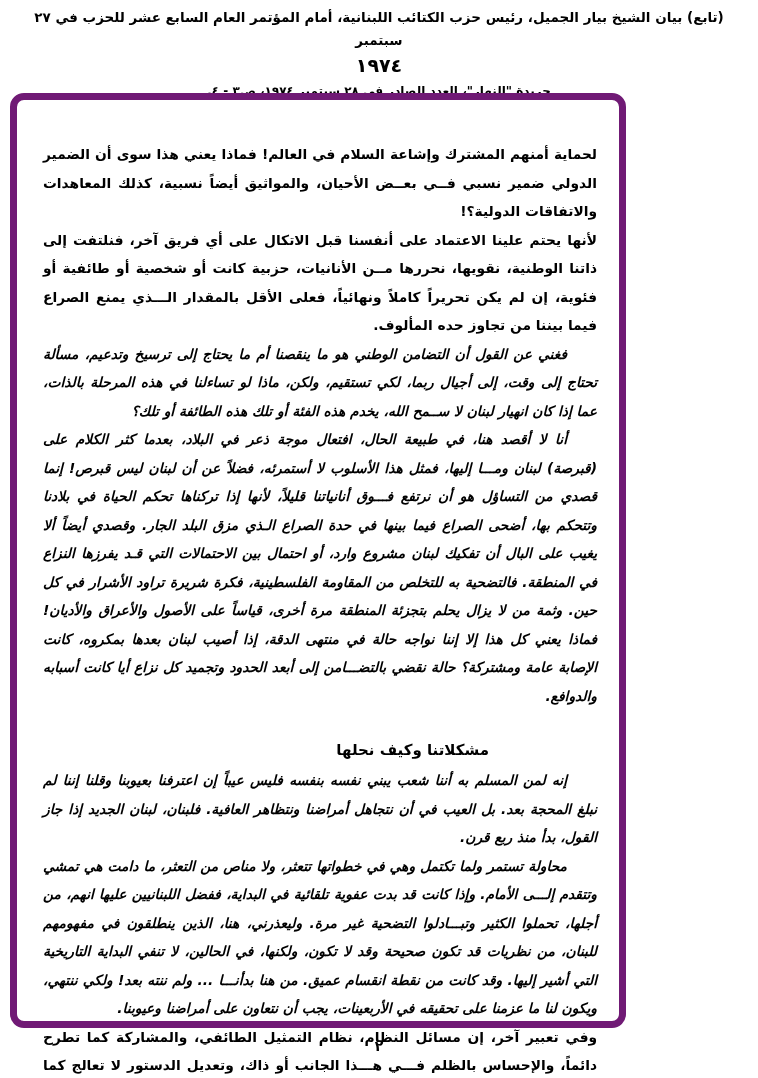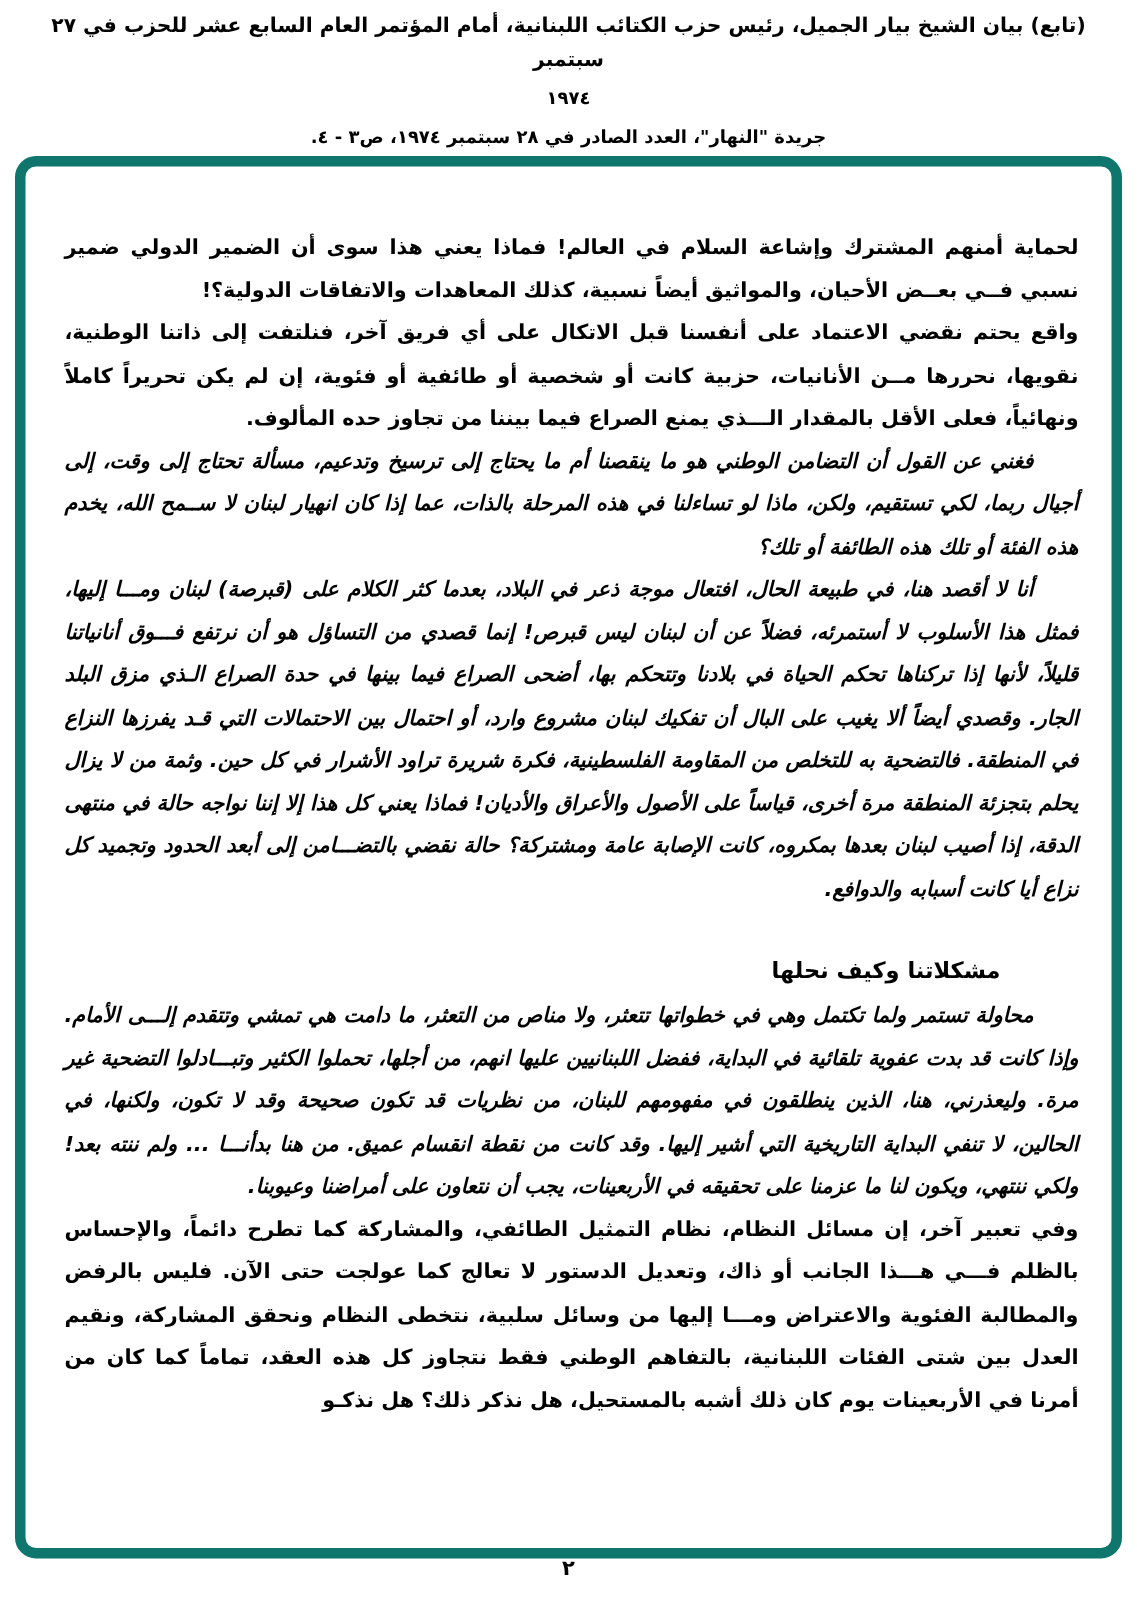--- a/index.html
+++ b/index.html
@@ -24,36 +24,36 @@
     direction: rtl;
     text-align: center;
     font-weight: bold;
   }
   .h-line1 {
     font-size: 13.5px;
     line-height: 23px;
     padding: 0 30px;
   }
   .h-line2 {
-    font-size: 12px;
+    font-size: 19px;
     line-height: 27px;
     letter-spacing: 1px;
   }
   .h-line3 {
     font-size: 12px;
     line-height: 24px;
   }
   .frame {
     position: absolute;
-    top: 104px;
+    top: 93px;
     left: 10px;
-    width: 738px;
+    width: 616px;
     height: 935px;
     box-sizing: border-box;
-    border: 7px solid #0f766e;
+    border: 7px solid #701a75;
     border-radius: 14px;
     background: #ffffff;
   }
   .content {
     padding: 40px 22px 0 26px;
     direction: rtl;
     text-align: justify;
     text-align-last: right;
     font-size: 13.8px;
     font-weight: bold;
@@ -61,21 +61,21 @@
     color: #000000;
   }
   .content p {
     margin: 0;
   }
   .indent { text-indent: 30px; font-style: italic; }
   .noindent { text-indent: 0; }
   .section-heading {
     font-size: 15px;
     font-weight: bold;
-    margin: 27px 52px 3px 0;
+    margin: 27px 108px 3px 0;
     line-height: 26px;
   }
   .page-number {
     position: absolute;
     bottom: 24px;
     left: 0;
     right: 0;
     text-align: center;
     font-weight: bold;
     font-size: 14px;
@@ -88,26 +88,27 @@
 
   <div class="header">
     <div class="h-line1">(تابع) بيان الشيخ بيار الجميل، رئيس حزب الكتائب اللبنانية، أمام المؤتمر العام السابع عشر للحزب في ٢٧ سبتمبر</div>
     <div class="h-line2">١٩٧٤</div>
     <div class="h-line3">جريدة "النهار"، العدد الصادر في ٢٨ سبتمبر ١٩٧٤، ص٣ - ٤.</div>
   </div>
 
   <div class="frame">
     <div class="content">
       <p class="noindent">لحماية أمنهم المشترك وإشاعة السلام في العالم! فماذا يعني هذا سوى أن الضمير الدولي ضمير نسبي فــي بعــض الأحيان، والمواثيق أيضاً نسبية، كذلك المعاهدات والاتفاقات الدولية؟!</p>
-      <p class="noindent">واقع يحتم نقضي الاعتماد على أنفسنا قبل الاتكال على أي فريق آخر، فنلتفت إلى ذاتنا الوطنية، نقويها، نحررها مــن الأنانيات، حزبية كانت أو شخصية أو طائفية أو فئوية، إن لم يكن تحريراً كاملاً ونهائياً، فعلى الأقل بالمقدار الـــذي يمنع الصراع فيما بيننا من تجاوز حده المألوف.</p>
+      <p class="noindent">لأنها يحتم علينا الاعتماد على أنفسنا قبل الاتكال على أي فريق آخر، فنلتفت إلى ذاتنا الوطنية، نقويها، نحررها مــن الأنانيات، حزبية كانت أو شخصية أو طائفية أو فئوية، إن لم يكن تحريراً كاملاً ونهائياً، فعلى الأقل بالمقدار الـــذي يمنع الصراع فيما بيننا من تجاوز حده المألوف.</p>
       <p class="indent">فغني عن القول أن التضامن الوطني هو ما ينقصنا أم ما يحتاج إلى ترسيخ وتدعيم، مسألة تحتاج إلى وقت، إلى أجيال ربما، لكي تستقيم، ولكن، ماذا لو تساءلنا في هذه المرحلة بالذات، عما إذا كان انهيار لبنان لا ســمح الله، يخدم هذه الفئة أو تلك هذه الطائفة أو تلك؟</p>
       <p class="indent">أنا لا أقصد هنا، في طبيعة الحال، افتعال موجة ذعر في البلاد، بعدما كثر الكلام على (قبرصة) لبنان ومـــا إليها، فمثل هذا الأسلوب لا أستمرئه، فضلاً عن أن لبنان ليس قبرص! إنما قصدي من التساؤل هو أن نرتفع فـــوق أنانياتنا قليلاً، لأنها إذا تركناها تحكم الحياة في بلادنا وتتحكم بها، أضحى الصراع فيما بينها في حدة الصراع الـذي مزق البلد الجار. وقصدي أيضاً ألا يغيب على البال أن تفكيك لبنان مشروع وارد، أو احتمال بين الاحتمالات التي قـد يفرزها النزاع في المنطقة. فالتضحية به للتخلص من المقاومة الفلسطينية، فكرة شريرة تراود الأشرار في كل حين. وثمة من لا يزال يحلم بتجزئة المنطقة مرة أخرى، قياساً على الأصول والأعراق والأديان! فماذا يعني كل هذا إلا إننا نواجه حالة في منتهى الدقة، إذا أصيب لبنان بعدها بمكروه، كانت الإصابة عامة ومشتركة؟ حالة نقضي بالتضـــامن إلى أبعد الحدود وتجميد كل نزاع أيا كانت أسبابه والدوافع.</p>
 
       <h2 class="section-heading">مشكلاتنا وكيف نحلها</h2>
 
+      <p class="indent">إنه لمن المسلم به أننا شعب يبني نفسه بنفسه فليس عيباً إن اعترفنا بعيوبنا وقلنا إننا لم نبلغ المحجة بعد. بل العيب في أن نتجاهل أمراضنا ونتظاهر العافية. فلبنان، لبنان الجديد إذا جاز القول، بدأ منذ ربع قرن.</p>
       <p class="indent">محاولة تستمر ولما تكتمل وهي في خطواتها تتعثر، ولا مناص من التعثر، ما دامت هي تمشي وتتقدم إلـــى الأمام. وإذا كانت قد بدت عفوية تلقائية في البداية، ففضل اللبنانيين عليها انهم، من أجلها، تحملوا الكثير وتبـــادلوا التضحية غير مرة. وليعذرني، هنا، الذين ينطلقون في مفهومهم للبنان، من نظريات قد تكون صحيحة وقد لا تكون، ولكنها، في الحالين، لا تنفي البداية التاريخية التي أشير إليها. وقد كانت من نقطة انقسام عميق. من هنا بدأنـــا ... ولم ننته بعد! ولكي ننتهي، ويكون لنا ما عزمنا على تحقيقه في الأربعينات، يجب أن نتعاون على أمراضنا وعيوبنا.</p>
       <p class="noindent">وفي تعبير آخر، إن مسائل النظام، نظام التمثيل الطائفي، والمشاركة كما تطرح دائماً، والإحساس بالظلم فـــي هـــذا الجانب أو ذاك، وتعديل الدستور لا تعالج كما عولجت حتى الآن. فليس بالرفض والمطالبة الفئوية والاعتراض ومـــا إليها من وسائل سلبية، نتخطى النظام ونحقق المشاركة، ونقيم العدل بين شتى الفئات اللبنانية، بالتفاهم الوطني فقط نتجاوز كل هذه العقد، تماماً كما كان من أمرنا في الأربعينات يوم كان ذلك أشبه بالمستحيل، هل نذكر ذلك؟ هل نذكـو</p>
     </div>
   </div>
 
   <div class="page-number">٢</div>
 
 </div>
 
 </body></html>

